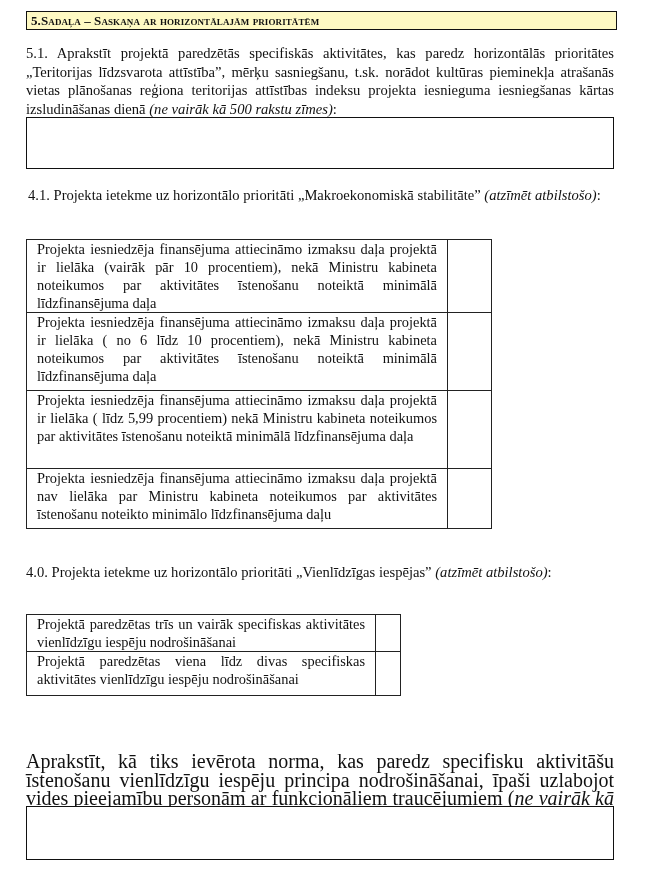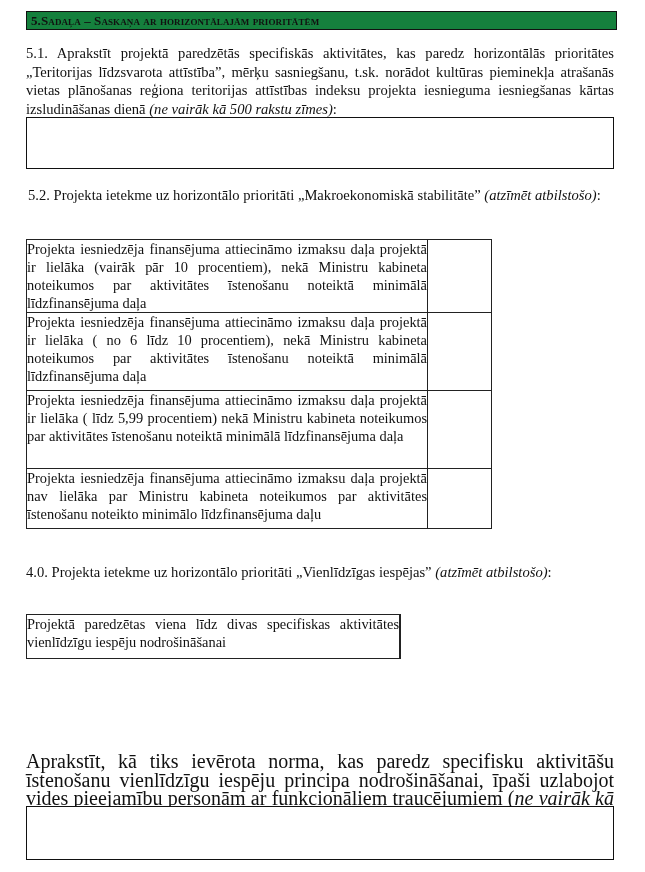--- a/index.html
+++ b/index.html
@@ -4,59 +4,59 @@
 <style>
   html, body { margin: 0; padding: 0; background: #ffffff; }
   body {
     width: 645px; height: 872px; position: relative; overflow: hidden;
     font-family: "Liberation Serif", "DejaVu Serif", serif;
     color: #111;
   }
   .abs { position: absolute; }
   .header-bar {
     left: 26px; top: 11px; width: 585px; height: 17px;
-    background: #15803d; border: 1.5px solid #111;
+    background: #fef9c3; border: 1.5px solid #111;
     font-weight: bold; font-size: 13px; line-height: 17px;
     padding-left: 4px; box-sizing: content-box;
     font-variant: small-caps; letter-spacing: 0.1px;
   }
   .q {
     font-size: 14.6px; line-height: 18.5px; text-align: justify;
   }
   .q b { font-weight: normal; }
   .q i { font-style: italic; font-weight: normal; }
   .textbox {
     border: 1.5px solid #111; background: #fff;
   }
   table.opt {
     position: absolute; border-collapse: collapse;
     font-size: 14.4px; line-height: 18px;
   }
   table.opt td {
     border: 1.5px solid #222; vertical-align: top;
-    padding: 0 0; text-align: justify;
+    padding: 0 10px; text-align: justify;
   }
   table.opt td.check { padding: 0; }
   .plain { font-size: 20px; line-height: 18.5px; text-align: justify; }
 </style>
 </head>
 <body>
 
 <div class="abs header-bar">
   <span>5.Sadaļa – Saskaņa ar horizontālajām prioritātēm</span>
 </div>
 
 <div class="abs q" style="left:26px; top:44px; width:588px;">
   <b>5.1. Aprakstīt projektā paredzētās specifiskās aktivitātes, kas paredz horizontālās prioritātes „Teritorijas līdzsvarota attīstība”, mērķu sasniegšanu, t.sk. norādot kultūras pieminekļa atrašanās vietas plānošanas reģiona teritorijas attīstības indeksu projekta iesnieguma iesniegšanas kārtas izsludināšanas dienā</b>
   <i>(ne vairāk kā 500 rakstu zīmes)</i><b>:</b>
 </div>
 <div class="abs textbox" style="left:26px; top:117px; width:586px; height:50px;"></div>
 
 <div class="abs q" style="left:28px; top:186px; width:586px;">
-  <b>5.2. Projekta ietekme uz horizontālo prioritāti „Makroekonomiskā stabilitāte”</b>
+  <b>4.1. Projekta ietekme uz horizontālo prioritāti „Makroekonomiskā stabilitāte”</b>
   <i>(atzīmēt atbilstošo)</i><b>:</b>
 </div>
 
 <table class="opt" style="left:26px; top:239px; width:466px;">
   <tbody>
       <tr style="height:71px;">
     <td style="width:400px;">Projekta iesniedzēja finansējuma attiecināmo izmaksu daļa projektā ir lielāka (vairāk pār 10 procentiem), nekā Ministru kabineta noteikumos par aktivitātes īstenošanu noteiktā minimālā līdzfinansējuma daļa</td>
     <td class="check"></td>
   </tr>
   <tr style="height:78px;">
@@ -74,20 +74,24 @@
 </tbody>
   </table>
 
 <div class="abs q" style="left:26px; top:563px; width:588px;">
   <b>4.0. Projekta ietekme uz horizontālo prioritāti „Vienlīdzīgas iespējas”</b>
   <i>(atzīmēt atbilstošo)</i><b>:</b>
 </div>
 
 <table class="opt" style="left:26px; top:614px; width:375px;">
   <tbody>
+      <tr style="height:36px;">
+    <td style="width:328px;">Projektā paredzētas trīs un vairāk specifiskas aktivitātes vienlīdzīgu iespēju nodrošināšanai</td>
+    <td class="check"></td>
+  </tr>
   <tr style="height:44px;">
     <td>Projektā paredzētas viena līdz divas specifiskas aktivitātes vienlīdzīgu iespēju nodrošināšanai</td>
     <td class="check"></td>
   </tr>
 </tbody>
   </table>
 
 <div class="abs plain" style="left:26px; top:752px; width:588px;">
   <span>Aprakstīt, kā tiks ievērota norma, kas paredz specifisku aktivitāšu īstenošanu vienlīdzīgu iespēju principa nodrošināšanai, īpaši uzlabojot vides pieejamību personām ar funkcionāliem traucējumiem (</span><i>ne vairāk kā 1000 rakstu zīmes</i><span>)</span>
 </div>

